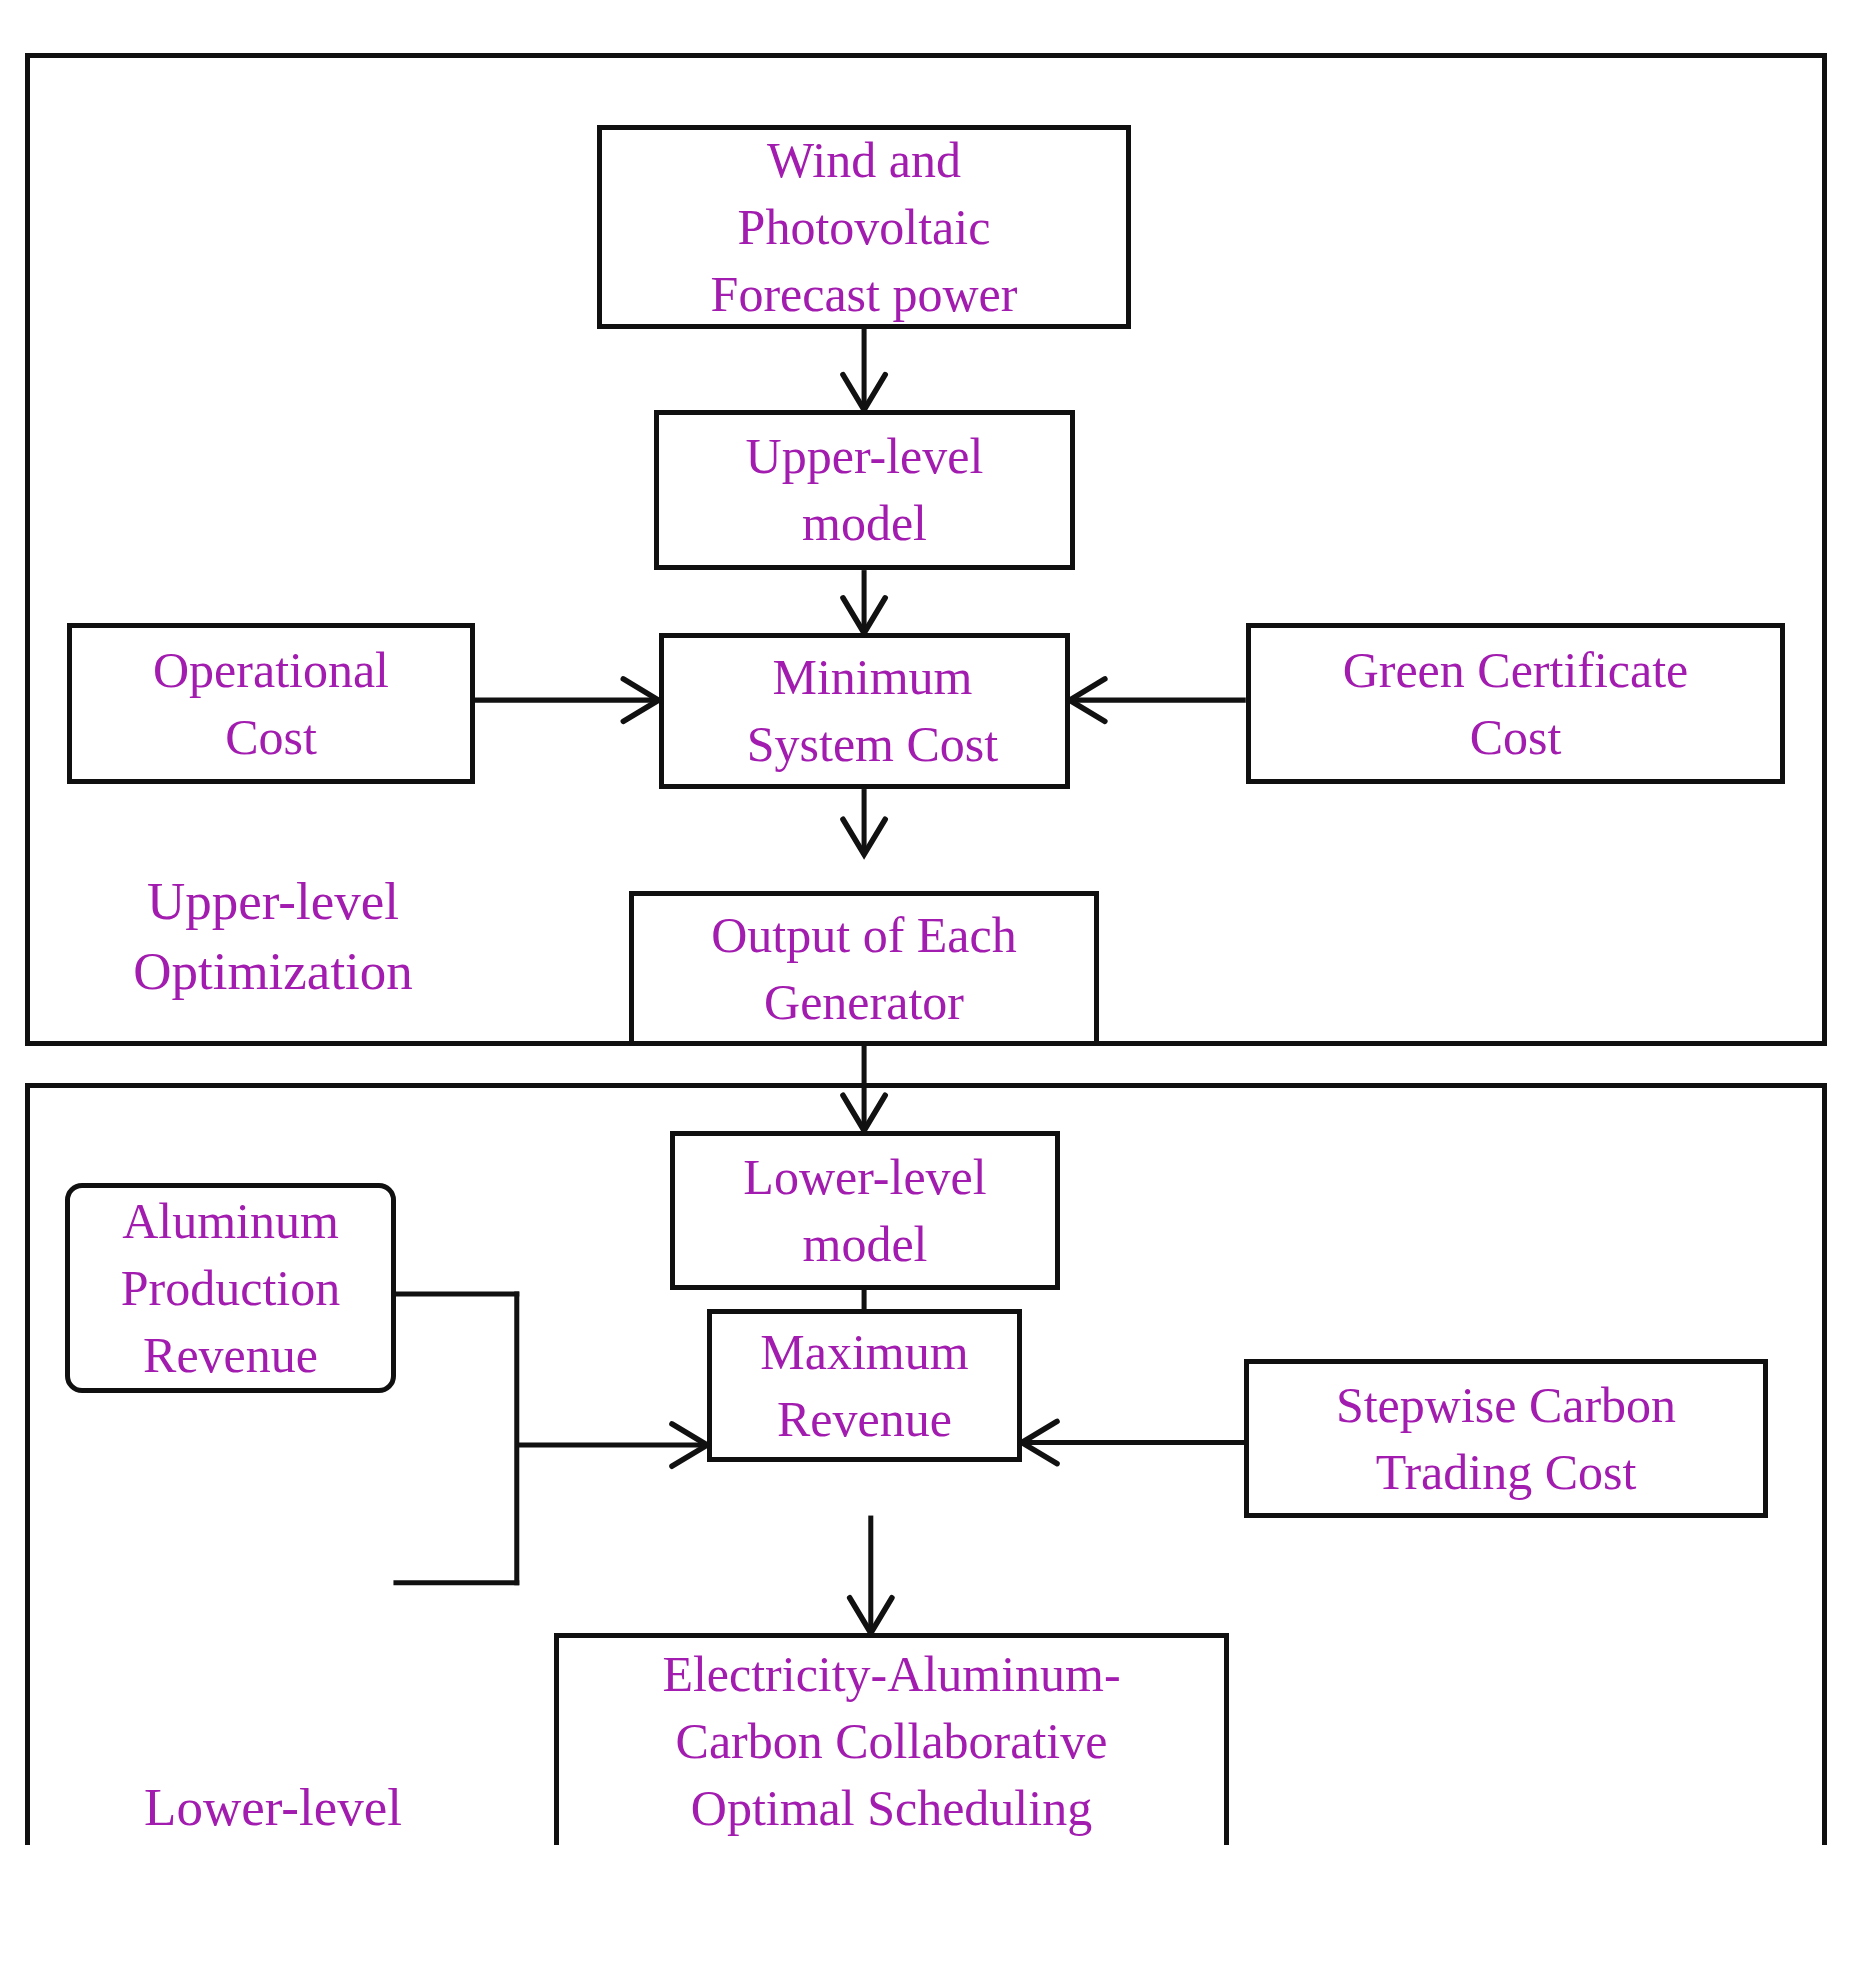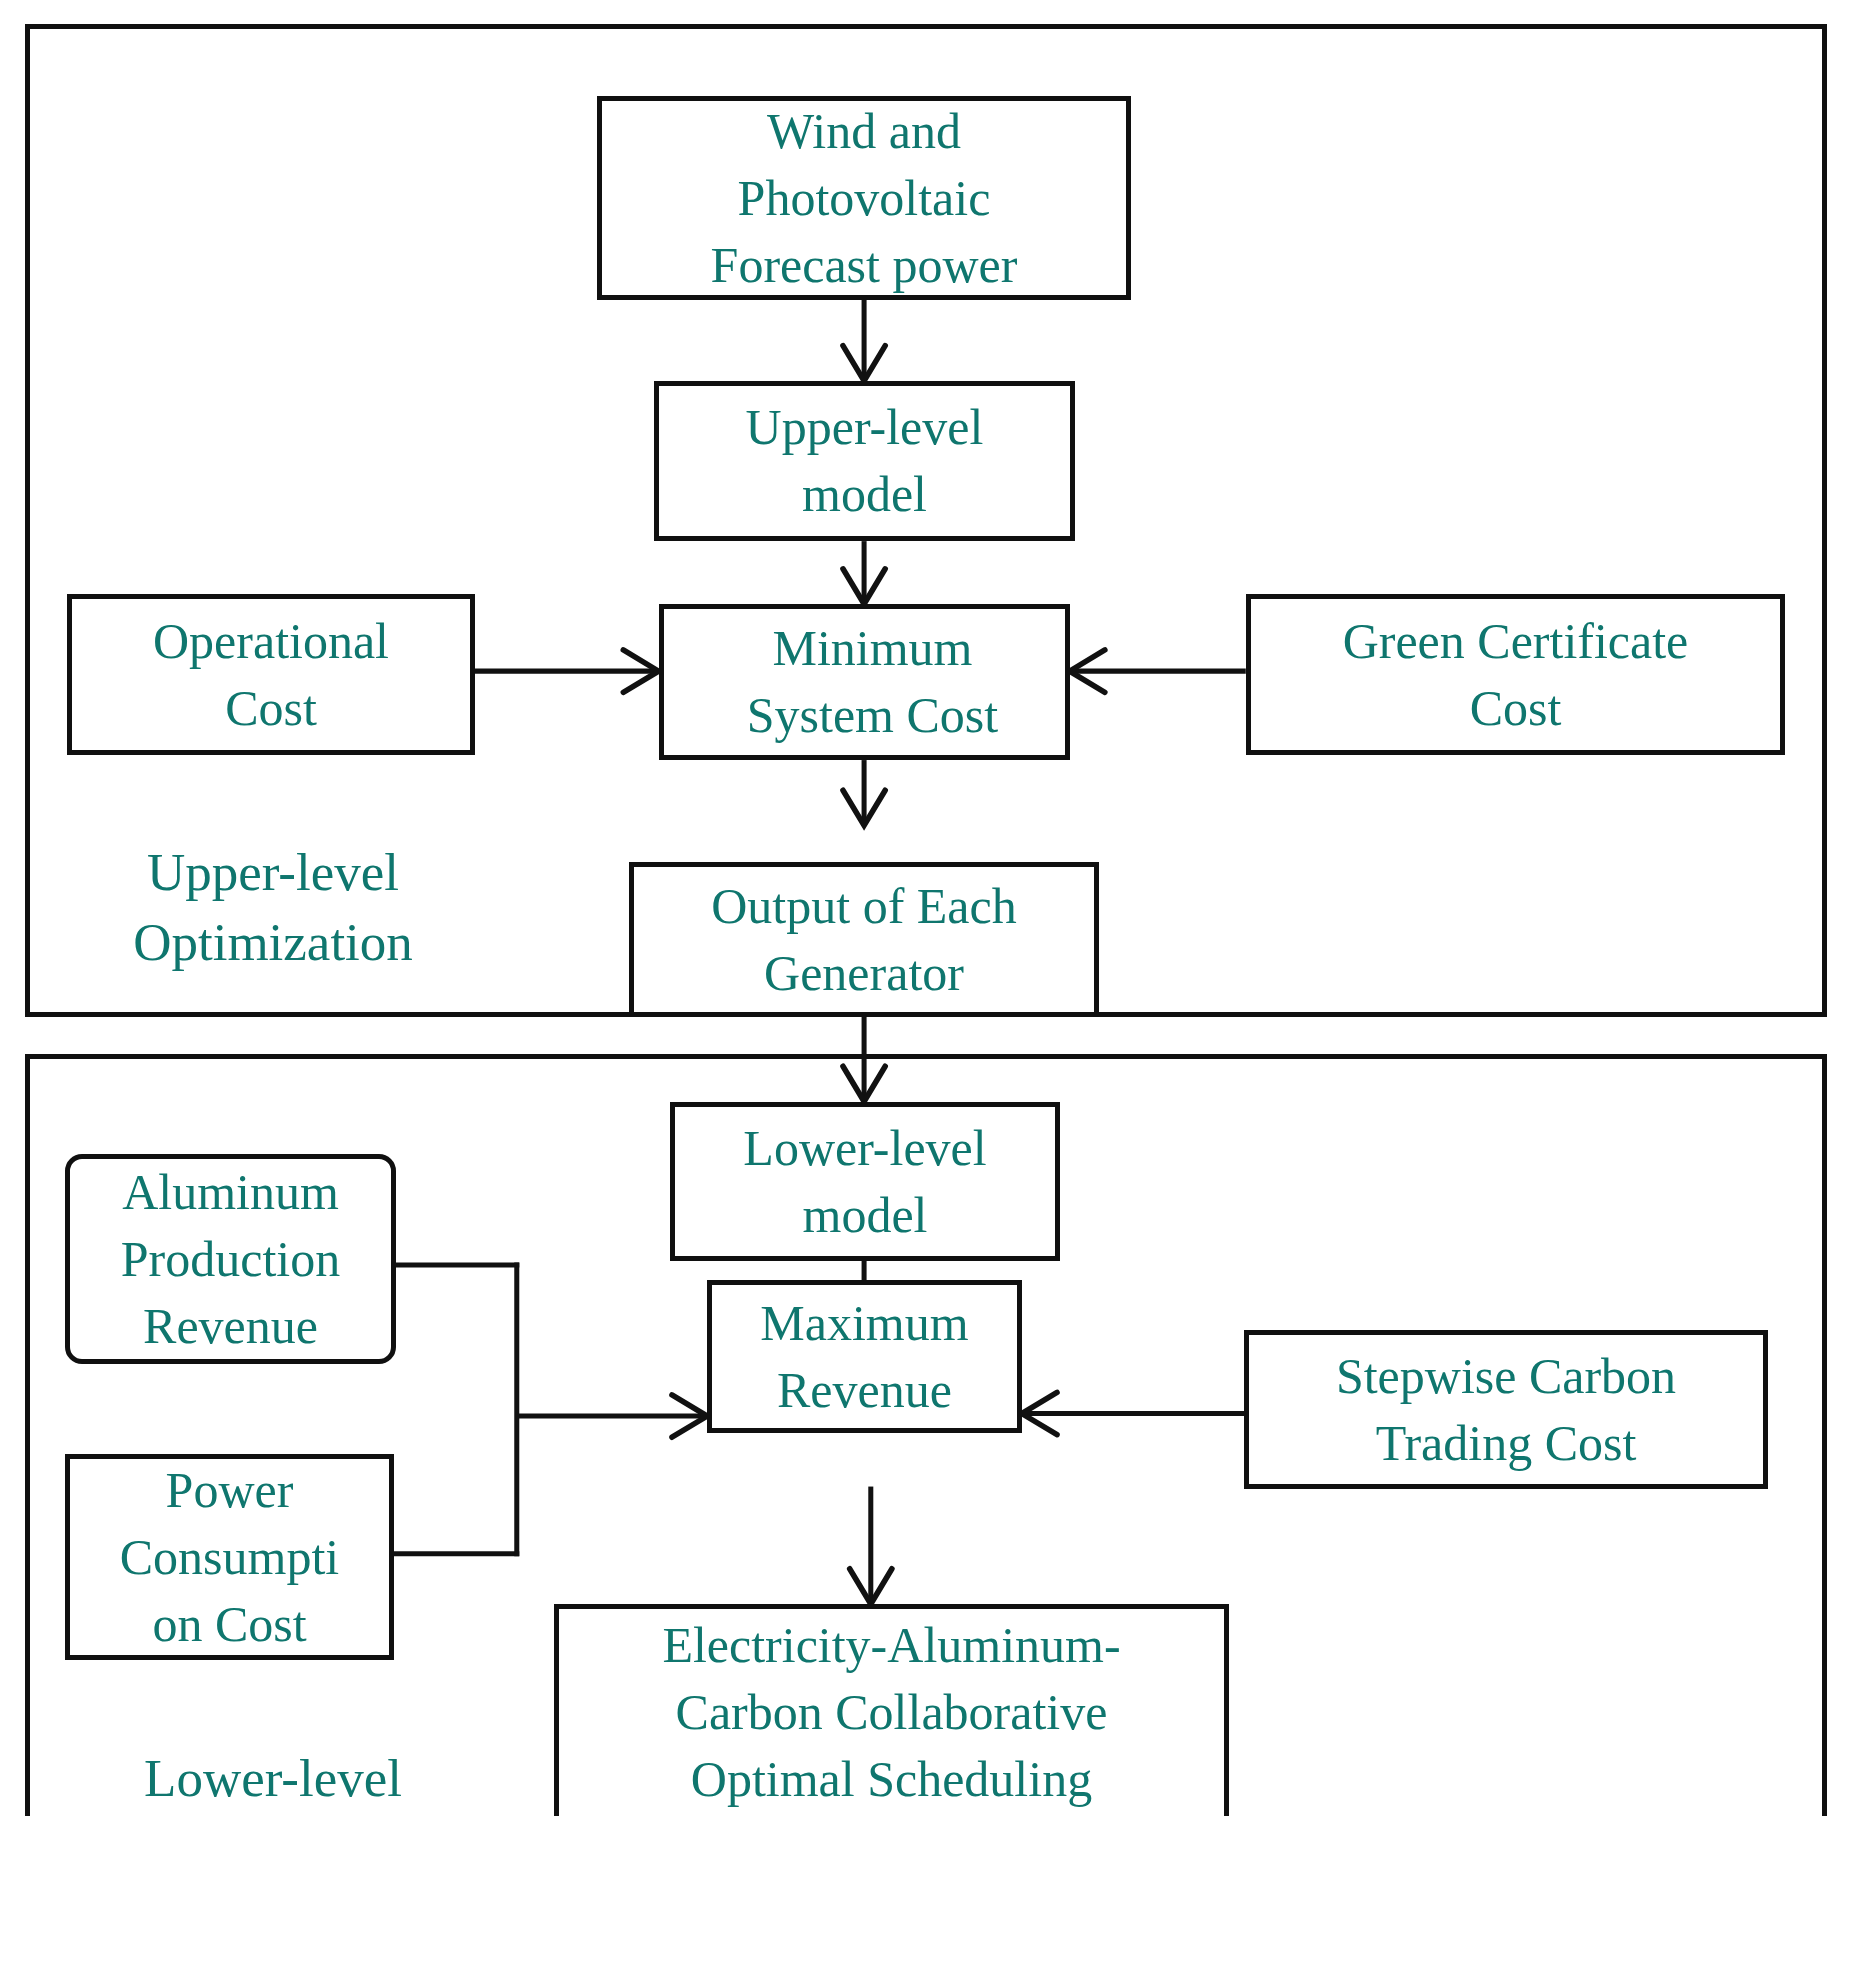--- a/index.html
+++ b/index.html
@@ -6,21 +6,22 @@
     margin: 0;
     padding: 0;
     background: #ffffff;
   }
   #canvas {
     position: relative;
     width: 1854px;
     height: 1816px;
     background: #ffffff;
     font-family: "Liberation Serif", "DejaVu Serif", serif;
-    color: #0f766e;
+    color: #a21caf;
+    margin-top: 29px;
   }
   .frame {
     position: absolute;
     box-sizing: border-box;
     border: 5.9px solid #101010;
     background: #ffffff;
   }
   .lines {
     position: absolute;
     left: 0;
@@ -108,23 +109,20 @@
   <div class="seclabel" style="left:80px; top:835px; width:386px; height:143px;">Upper-level
 Optimization</div>
 
   <div class="node" style="left:670px; top:1102px; width:390px; height:159px;">Lower-level
 model</div>
 
   <div class="node" style="left:65px; top:1154px; width:331px; height:210px;border-radius:17px;">Aluminum
 Production
 Revenue</div>
 
-  <div class="node" style="left:65px; top:1454px; width:329px; height:206px;">Power
-Consumpti
-on Cost</div>
 
   <div class="node" style="left:707px; top:1280px; width:315px; height:153px;">Maximum
 Revenue</div>
 
   <div class="node" style="left:1244px; top:1330px; width:524px; height:159px;">Stepwise Carbon
 Trading Cost</div>
 
   <div class="node" style="left:554px; top:1604px; width:675px; height:284px;">Electricity-Aluminum-
 Carbon Collaborative
 Optimal Scheduling

